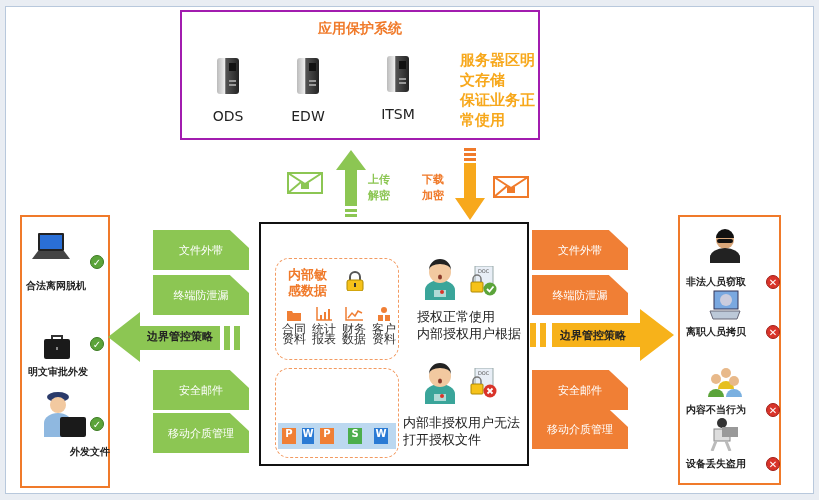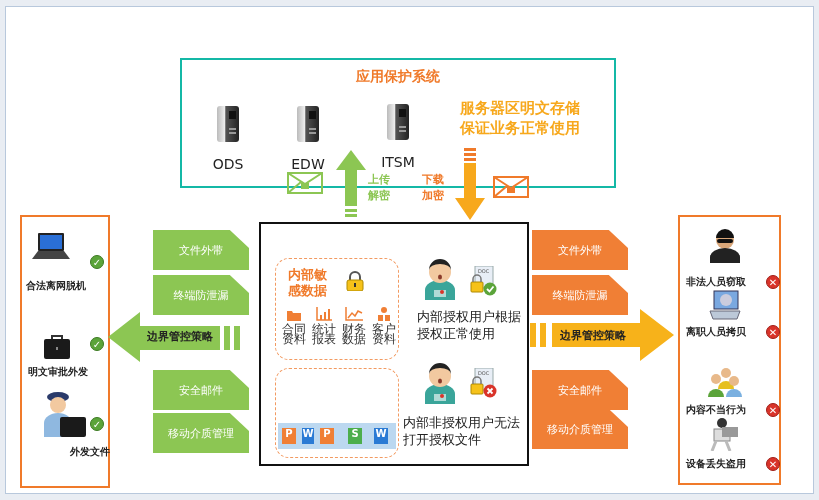--- a/index.html
+++ b/index.html
@@ -1,21 +1,21 @@
 <!DOCTYPE html>
 <html><head>
 <meta charset="utf-8">
 <style>
   * { box-sizing: border-box; margin: 0; padding: 0; }
   body { width: 819px; height: 500px; background: #e9edf3; font-family: "DejaVu Sans", sans-serif; overflow: hidden; position: relative; }
   .canvas { position: absolute; left: 5px; top: 6px; width: 809px; height: 488px; background: #fff; border: 1px solid #b8c8dc; }
   .abs { position: absolute; }
 
   
-  .app-box { left: 180px; top: 10px; width: 436px; height: 130px; border: 2px solid #14b8a6; background: #fff; margin-top: 48px; }
+  .app-box { left: 180px; top: 10px; width: 360px; height: 130px; border: 2px solid #a21caf; background: #fff; }
   .app-title { left: 0; top: 8px; width: 100%; text-align: center; color: #f07a2a; font-weight: bold; font-size: 14px; }
   .server { width: 60px; text-align: center; }
   .server-icon { width: 22px; height: 36px; margin: 0 auto; border-radius: 3px;
     background: linear-gradient(90deg, #bbb 0%, #eee 35%, #555 40%, #222 100%); position: relative; }
   .server-icon::before { content: ""; position: absolute; left: 12px; top: 5px; width: 7px; height: 8px; background: #111; }
   .server-icon::after { content: ""; position: absolute; left: 12px; top: 22px; width: 7px; height: 2px; background: #999; box-shadow: 0 4px 0 #999; }
   .server-label { margin-top: 14px; font-size: 14px; color: #222; font-family: "DejaVu Sans", sans-serif; }
   .slogan { left: 278px; top: 38px; color: #f7a81c; font-weight: bold; font-size: 15px; line-height: 20px; }
 
   
@@ -188,22 +188,22 @@
   </svg>
   <svg class="abs doc" style="left:208px;top:42px;" viewBox="0 0 28 30">
     <rect x="6" y="0" width="18" height="22" fill="#e8eef6" stroke="#9aa"></rect>
     <text x="9" y="7" font-size="5" fill="#555">DOC</text>
     <rect x="2" y="16" width="12" height="10" rx="1" fill="#f6c21a" stroke="#b08a00"></rect>
     <path d="M4,16 v-3 a4,4 0 0 1 8,0 v3" fill="none" stroke="#777" stroke-width="1.5"></path>
     <circle cx="21" cy="23" r="6.5" fill="#5ba43a"></circle>
     <polyline points="18,23 20.5,25.5 24.5,20.5" fill="none" stroke="#fff" stroke-width="1.8"></polyline>
   </svg>
   <div class="abs user-desc" style="left:156px;top:84px;">
+    <div>授权正常使用</div>
     <div>内部授权用户根据</div>
-    <div>授权正常使用</div>
   </div>
 
   <svg class="abs avatar" style="left:162px;top:136px;" viewBox="0 0 34 44">
     <path d="M2,44 V34 a15,10 0 0 1 30,0 V44z" fill="#3aa59a"></path>
     <circle cx="17" cy="16" r="11" fill="#f2c9a0"></circle>
     <path d="M6,14 a11,11 0 0 1 22,0 a11,6 0 0 0 -22,0z" fill="#222"></path>
     <ellipse cx="17" cy="21" rx="2" ry="2.5" fill="#8a3a2a"></ellipse>
     <rect x="11" y="34" width="12" height="7" fill="#fff" opacity="0.6"></rect>
     <circle cx="19" cy="36" r="2" fill="#d9342a"></circle>
   </svg>

